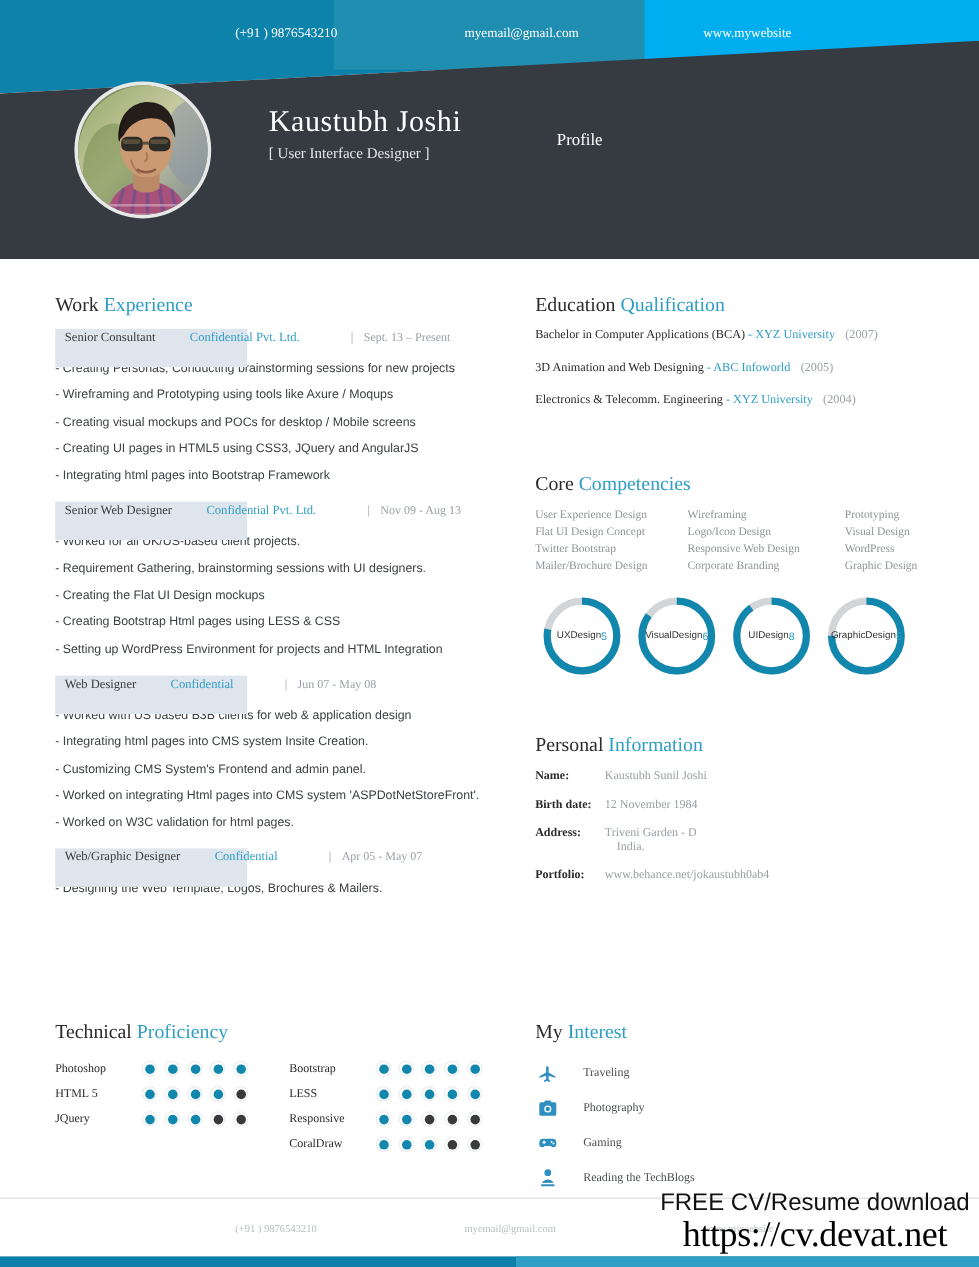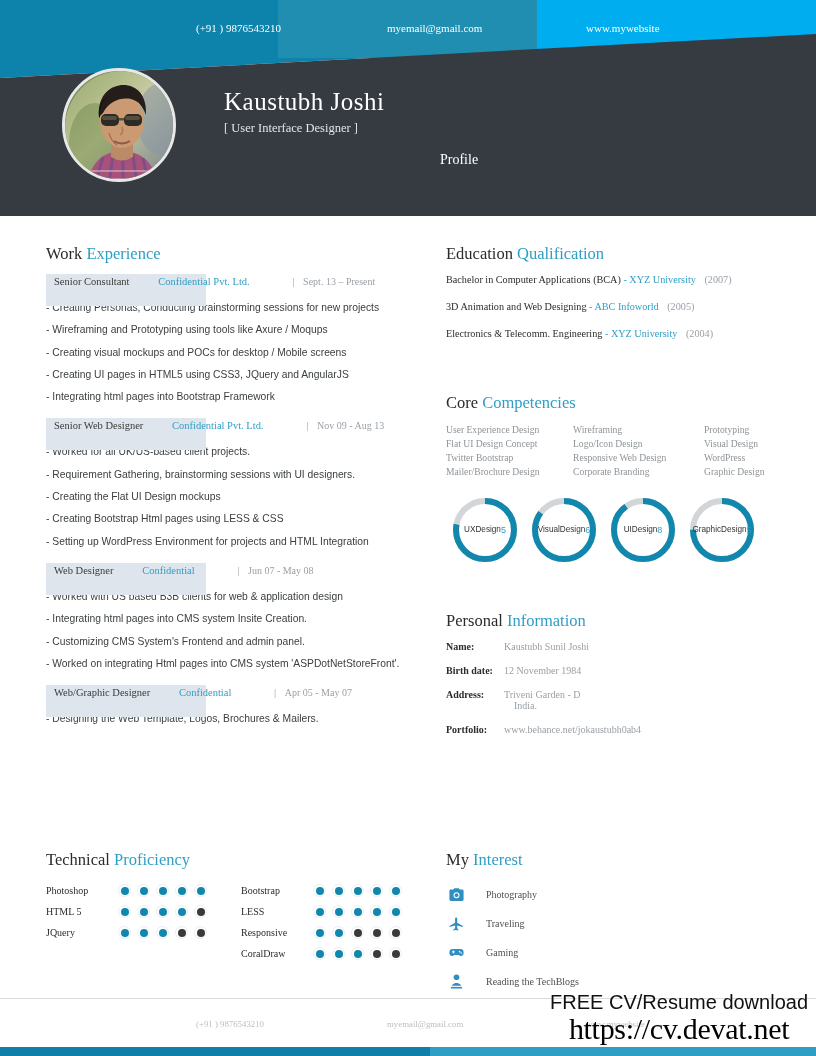--- a/index.html
+++ b/index.html
@@ -86,21 +86,21 @@
     color: #ffffff; font-size: 25px; letter-spacing: .5px;
     font-family: "Liberation Serif", serif; font-weight: normal;
     margin: 0; line-height: 1.1;
   }
   .cv-role {
     color: #e4e6e8; font-size: 12.5px; margin-top: 5px;
     font-family: "Liberation Serif", serif;
   }
 
   .profile-block {
-    position: absolute; left: 440px; top: 110px; width: 330px; z-index: 6; margin-top: 42px;
+    position: absolute; left: 464px; top: 110px; width: 330px; z-index: 6;
   }
   .profile-title {
     color: #ffffff; font-size: 14px; margin: 0 0 4px 0; font-weight: normal;
   }
   .profile-text {
     color: #dfe2e5; font-size: 9.3px; line-height: 1.55;
     font-family: "Liberation Serif", serif;
   }
 
   
@@ -352,20 +352,21 @@
          <span class="job-comp">Confidential</span>
          <span class="job-sep">|</span>
          <span class="job-date">Jun 07 - May 08</span>
        </div>
      </div>
      <ul class="bullets">
           <li>- Worked with US based B3B clients for web &amp; application design</li>
           <li>- Integrating html pages into CMS system Insite Creation.</li>
           <li>- Customizing CMS System's Frontend and admin panel.</li>
           <li>- Worked on integrating Html pages into CMS system 'ASPDotNetStoreFront'.</li>
+          <li>- Worked on W3C validation for html pages.</li>
         </ul>
       </div>
       <div class="job">
         <div class="job-head">
        <div class="job-head-bg"></div>
        <div class="job-head-inner">
          <span class="job-title">Web/Graphic Designer</span>
          <span class="job-comp">Confidential</span>
          <span class="job-sep">|</span>
          <span class="job-date">Apr 05 - May 07</span>
@@ -649,34 +650,34 @@
 
 <div style="position:absolute;left:446px;top:850px;width:350px">
   <h2 class="sec-title">
     <span>My</span>
     <span class="hl">Interest</span>
   </h2>
   <div id="int-host">
       <div class="int-row">
         <div class="int-ico">
           <svg width="17" height="17" viewBox="0 0 24 24" fill="#2f8fc0">
+            <path d="M21 15.5l-8-4.5V5a1.5 1.5 0 0 0-3 0v6L2 15.5V17l8-2.2v4L7.5 20.4V22l3.5-1 3.5 1v-1.6L13 18.8v-4l8 2.2z"></path>
+          </svg>
+        </div>
+     <div class="int-lbl">Traveling</div>
+      </div>
+      <div class="int-row">
+        <div class="int-ico">
+          <svg width="17" height="17" viewBox="0 0 24 24" fill="#2f8fc0">
             <path d="M9 3l-1.5 2H4a2 2 0 0 0-2 2v12a2 2 0 0 0 2 2h16a2 2 0 0 0 2-2V7a2 2 0 0 0-2-2h-3.5L15 3H9z"></path>
             <circle cx="12" cy="13" r="4.2" fill="#ffffff"></circle>
             <circle cx="12" cy="13" r="2.6" fill="#2f8fc0"></circle>
           </svg>
         </div>
      <div class="int-lbl">Photography</div>
-      </div>
-      <div class="int-row">
-        <div class="int-ico">
-          <svg width="17" height="17" viewBox="0 0 24 24" fill="#2f8fc0">
-            <path d="M21 15.5l-8-4.5V5a1.5 1.5 0 0 0-3 0v6L2 15.5V17l8-2.2v4L7.5 20.4V22l3.5-1 3.5 1v-1.6L13 18.8v-4l8 2.2z"></path>
-          </svg>
-        </div>
-     <div class="int-lbl">Traveling</div>
       </div>
       <div class="int-row">
         <div class="int-ico">
           <svg width="17" height="17" viewBox="0 0 24 24" fill="#2f8fc0">
             <path d="M6.5 7h11A4.5 4.5 0 0 1 22 11.5v2A3.5 3.5 0 0 1 18.5 17c-1.4 0-2-0.8-2.8-1.6H8.3C7.5 16.2 6.9 17 5.5 17A3.5 3.5 0 0 1 2 13.5v-2A4.5 4.5 0 0 1 6.5 7z"></path>
             <rect x="5.6" y="10.4" width="4" height="1.5" fill="#ffffff"></rect>
             <rect x="6.85" y="9.15" width="1.5" height="4" fill="#ffffff"></rect>
             <circle cx="16.4" cy="10.8" r="1.1" fill="#ffffff"></circle>
             <circle cx="18.6" cy="12.6" r="1.1" fill="#ffffff"></circle>
           </svg>

